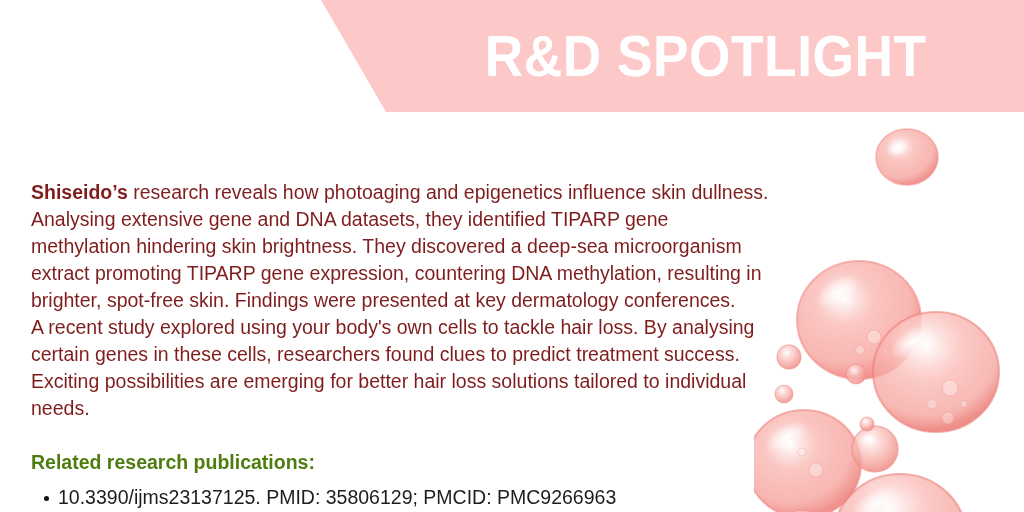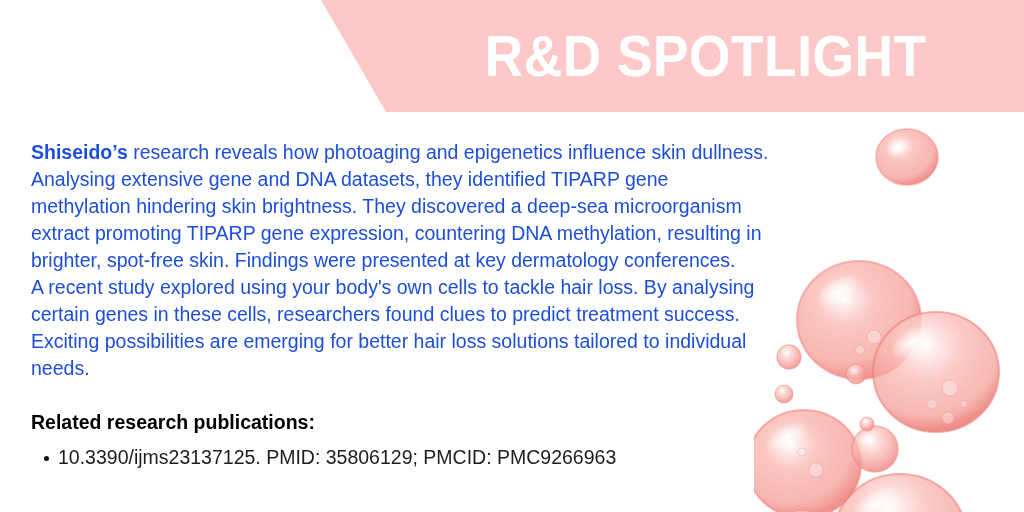--- a/index.html
+++ b/index.html
@@ -44,34 +44,35 @@
   
   .content {
     position:absolute;
     left:31px; top:139px;
     width:740px;
     z-index:2;
   }
   .body-text {
     font-size:19.5px;
     line-height:27px;
-    color:#1d4ed8;
+    color:#7f1d1d;
     text-align:left;
+    margin-top:40px;
   }
   .body-text b, .lead-name { font-weight:bold; }
 
   .para { margin:0; }
 
   .spacer { height:27px; }
 
   .pub-heading {
     font-size:19.5px;
     line-height:27px;
     font-weight:bold;
-    color:#000000;
+    color:#4d7c0f;
   }
 
   .pub-list { list-style:none; margin-top:8px; }
   .pub-item {
     position:relative;
     padding-left:27px;
     font-size:19.5px;
     line-height:27px;
     color:#1d1d1d;
   }

